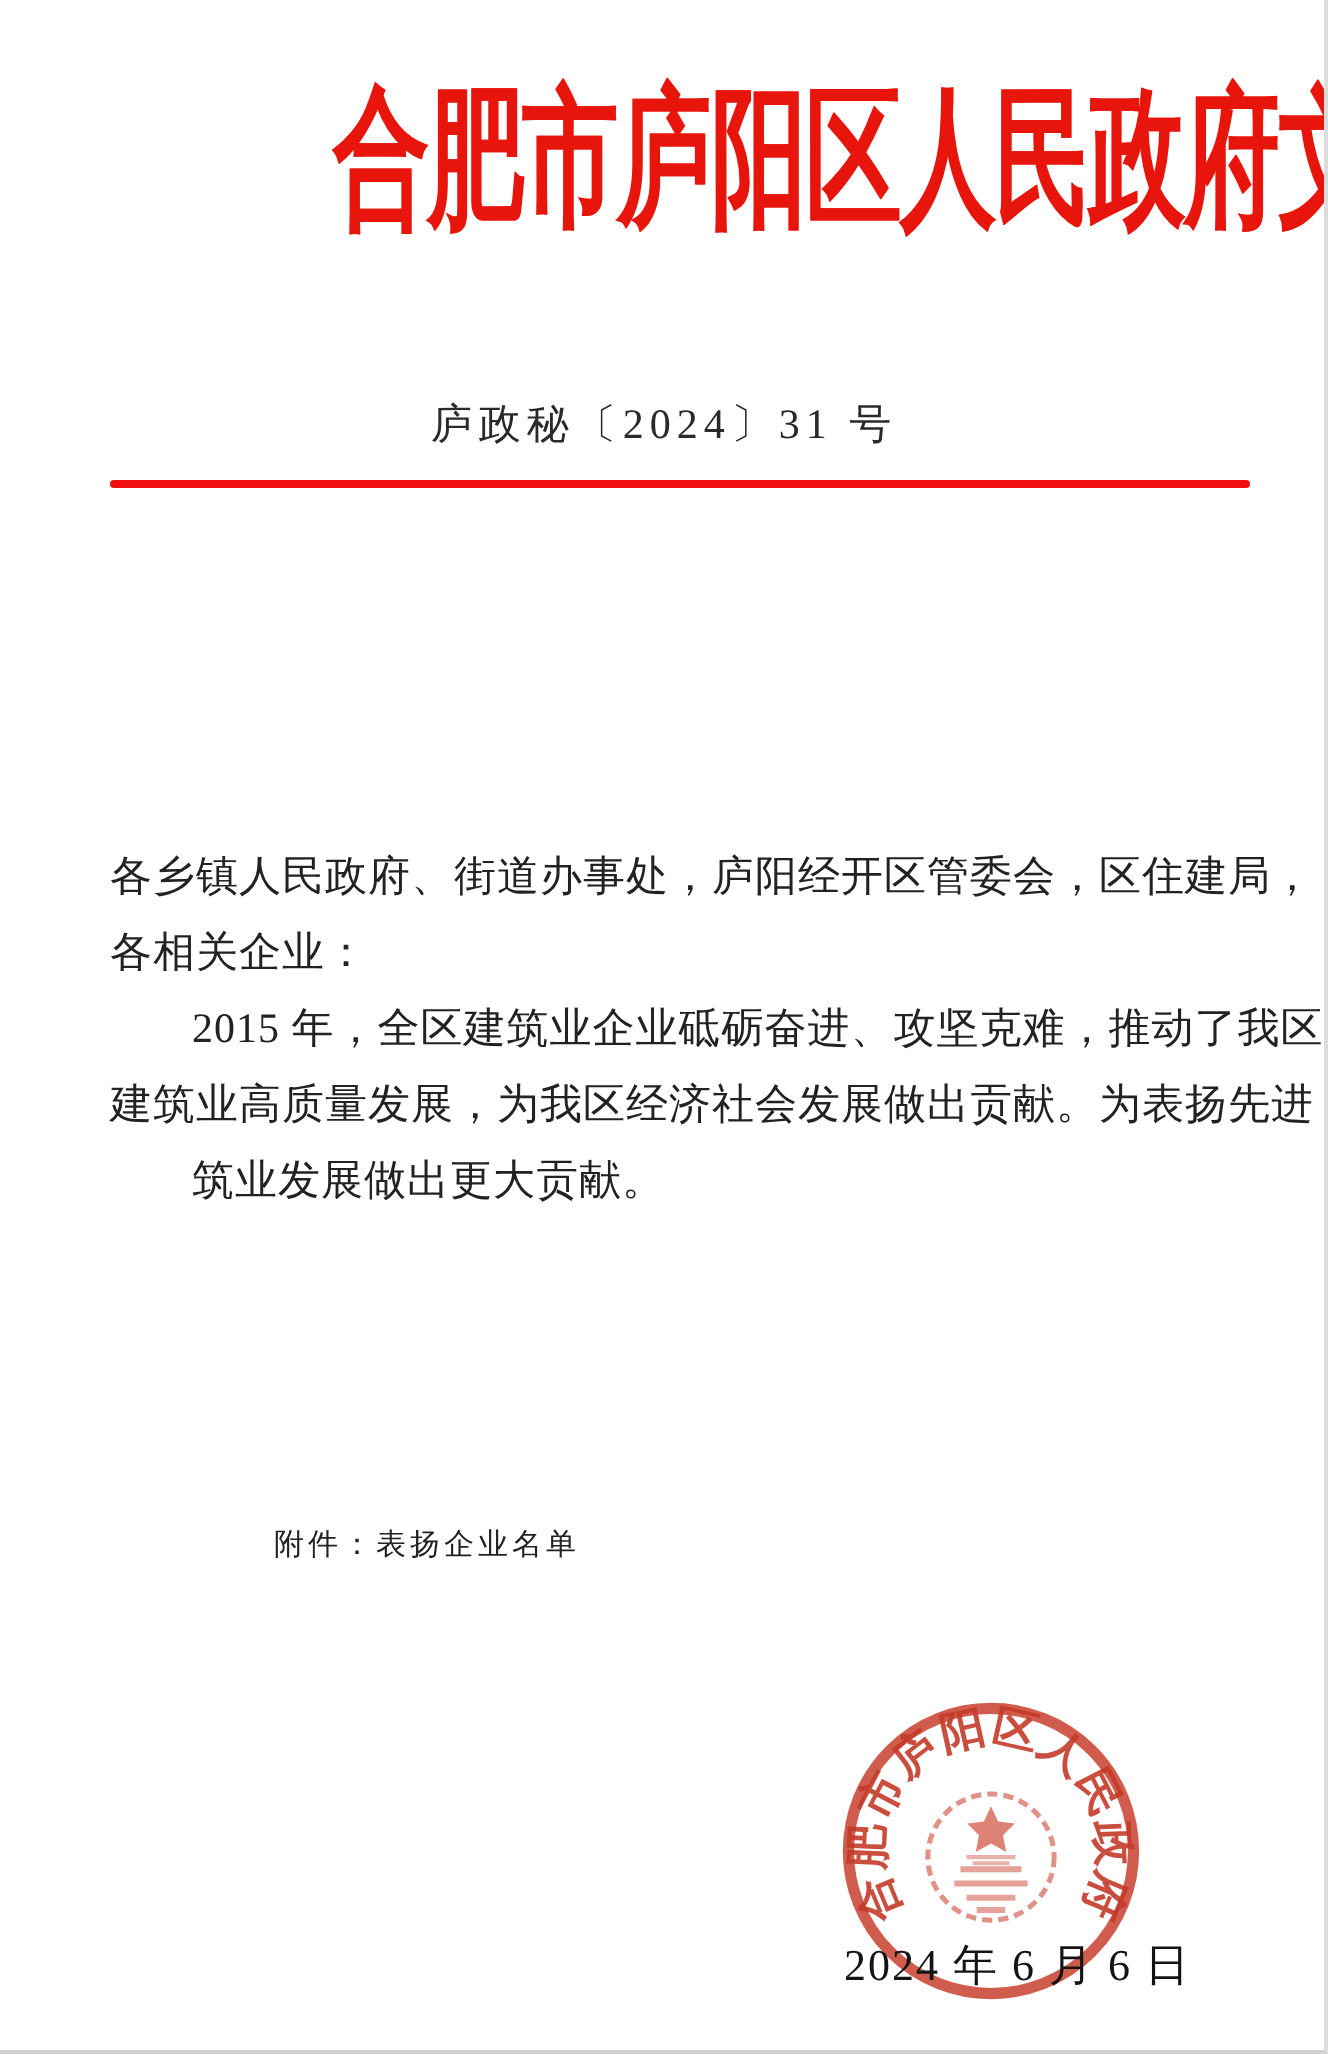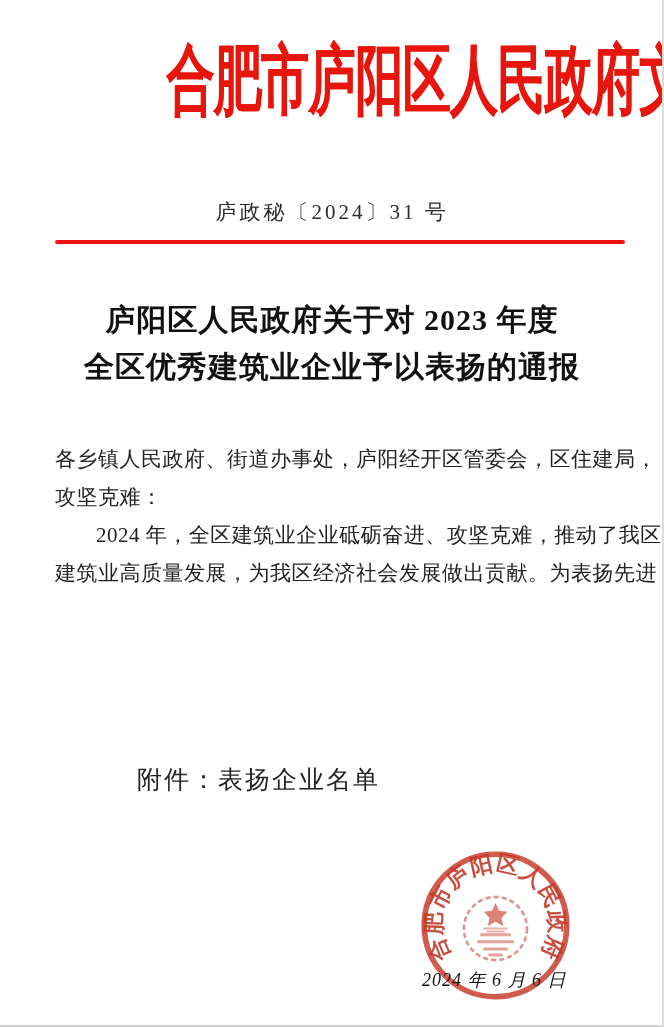--- a/index.html
+++ b/index.html
@@ -36,62 +36,59 @@
   .redline{
     position:absolute;top:240px;left:55px;width:570px;height:4px;
     background:#f01010;border-radius:2px;
   }
   .doc-title{
     position:absolute;top:296px;left:0;width:664px;
     text-align:center;font-weight:bold;font-size:30px;line-height:47px;
     color:#111;letter-spacing:1px;
   }
   .body-block{
-    position:absolute;top:440px;left:55px;width:572px;
+    position:absolute;top:419px;left:55px;width:572px;
     font-size:21px;line-height:38px;color:#222;
     letter-spacing:0.5px;
   }
   .ln{white-space:nowrap;}
   .ind2{padding-left:41px;}
   .attachment{
     position:absolute;top:763px;left:137px;
-    font-size:25px;letter-spacing:2px;color:#222;
+    font-size:15px;letter-spacing:2px;color:#222;
   }
   .seal{
     position:absolute;left:412px;top:842px;
     width:168px;height:168px;
   }
   .date{
     position:absolute;left:422px;top:968px;
-    font-size:18px;letter-spacing:1px;color:#141414;z-index:5;font-style:italic;
+    font-size:22px;letter-spacing:1px;color:#141414;z-index:5;
   }
 </style>
 </head>
 <body>
 
 <div class="page">
 
   <div class="masthead">
     <span class="stretch">合肥市庐阳区人民政府文件</span>
   </div>
 
   <div class="docnum">庐政秘〔2024〕31 号</div>
 
   <div class="redline"></div>
 
-  <div class="doc-title">
-    <div>庐阳区人民政府关于对 2023 年度</div>
-    <div>全区优秀建筑业企业予以表扬的通报</div>
-  </div>
 
   <div class="body-block">
     <div class="ln">各乡镇人民政府、街道办事处，庐阳经开区管委会，区住建局，</div>
-    <div class="ln">攻坚克难：</div>
-    <div class="ln ind2">2024 年，全区建筑业企业砥砺奋进、攻坚克难，推动了我区</div>
+    <div class="ln">各相关企业：</div>
+    <div class="ln ind2">2015 年，全区建筑业企业砥砺奋进、攻坚克难，推动了我区</div>
     <div class="ln">建筑业高质量发展，为我区经济社会发展做出贡献。为表扬先进，</div>
+    <div class="ln ind2">筑业发展做出更大贡献。</div>
   </div>
 
   <div class="attachment">附件：表扬企业名单</div>
 
   <svg class="seal" viewBox="0 0 165 165" aria-hidden="true">
     <defs>
       <path id="sealArc" d="M 40,114 A 53,53 0 1 1 124,114" fill="none"></path>
     </defs>
 
     <circle cx="82" cy="82" r="70" fill="none" stroke="#c94534" stroke-width="5.5" opacity="0.88"></circle>

